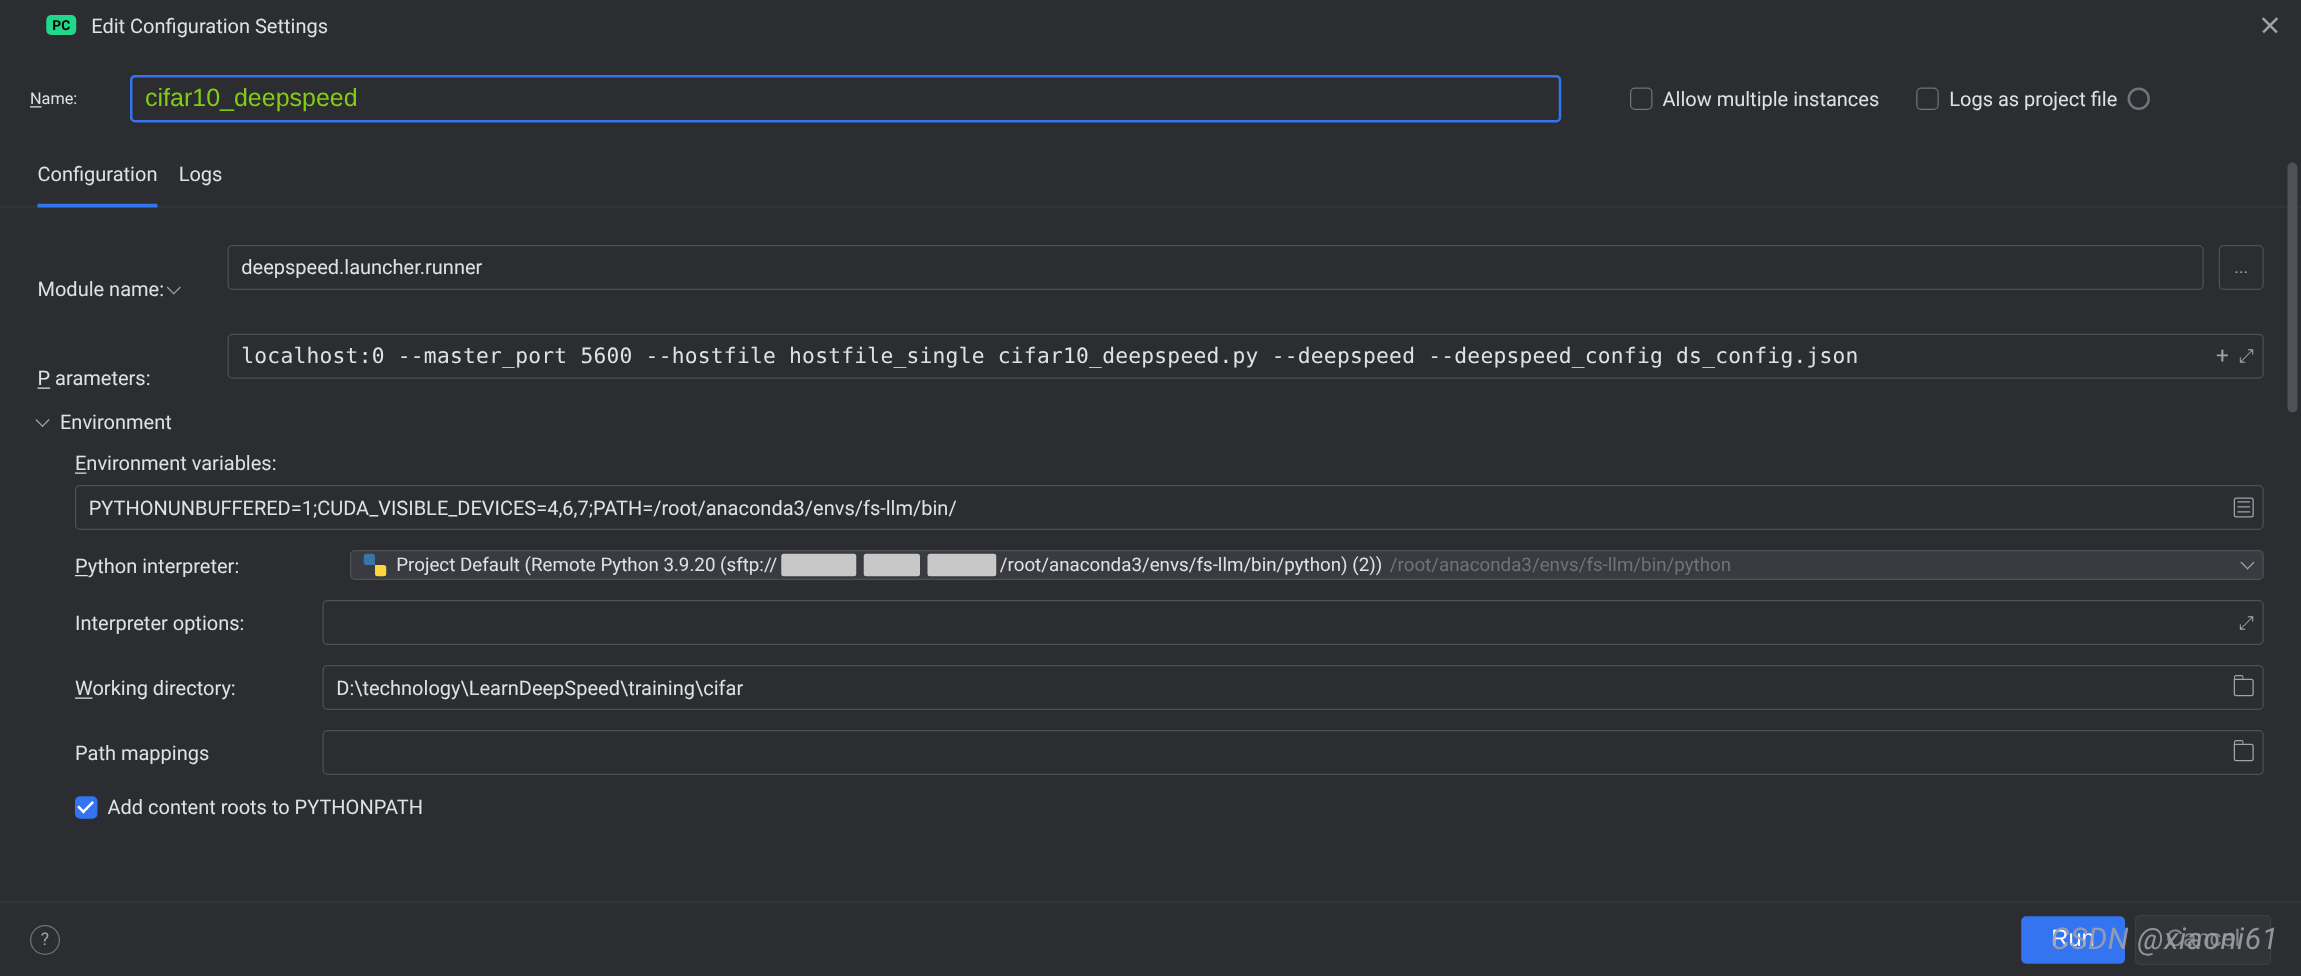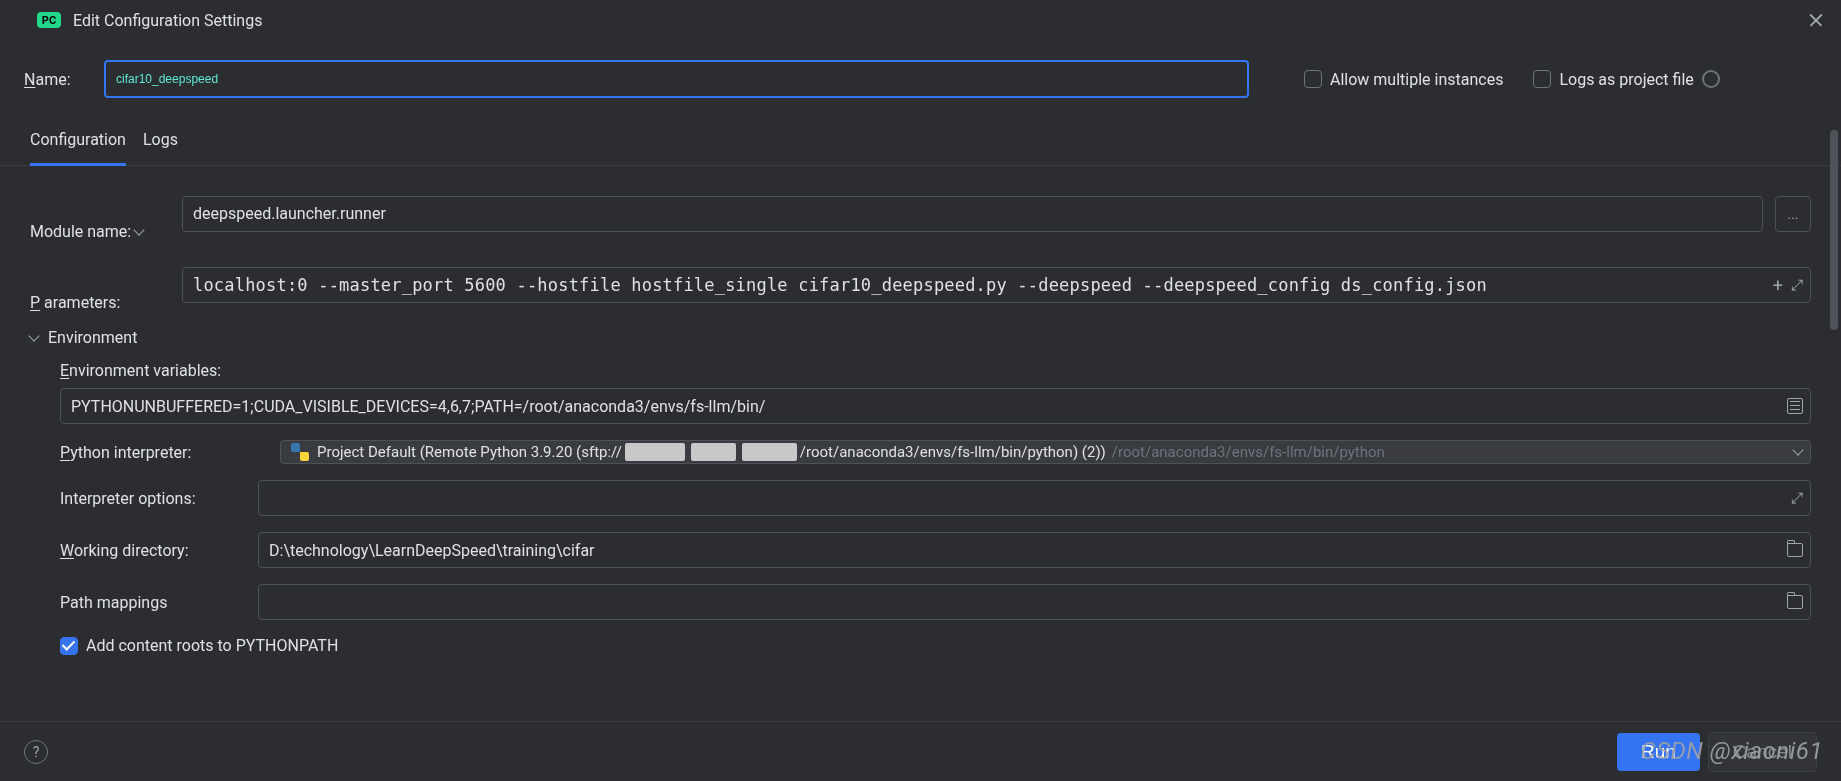--- a/index.html
+++ b/index.html
@@ -60,34 +60,34 @@
     .close-icon::before { transform: translate(-50%,-50%) rotate(45deg); }
     .close-icon::after { transform: translate(-50%,-50%) rotate(-45deg); }
     .title-text { font-size: 16px; color:#dfe1e5; }
     .name-row {
       display:flex;
       align-items:center;
       padding: 20px 24px 10px 24px;
       gap: 20px;
     }
     .name-row label {
-      font-size: 16px;
+      font-size: 13px;
       width: 60px;
       color:#dfe1e5;
     }
     .uline { text-decoration: underline; text-decoration-thickness: 1px; text-underline-offset: 2px;}
     .name-input {
       flex: 0 0 1145px;
       height: 38px;
       background: #2b2d30;
       border: 2px solid #3574f0;
       border-radius: 4px;
       padding: 0 10px;
-      color: #5eead4;
-      font-size: 12px;
+      color: #84cc16;
+      font-size: 20px;
     }
     .checkbox-group {
       display:flex;
       align-items:center;
       gap: 30px;
       margin-left: 35px;
     }
     .checkbox-item { display:flex; align-items:center; gap:8px; font-size:16px; color:#dfe1e5;}
     .checkbox {
       width:18px; height:18px; border:1.5px solid #6f737a; border-radius:4px; background:transparent;

